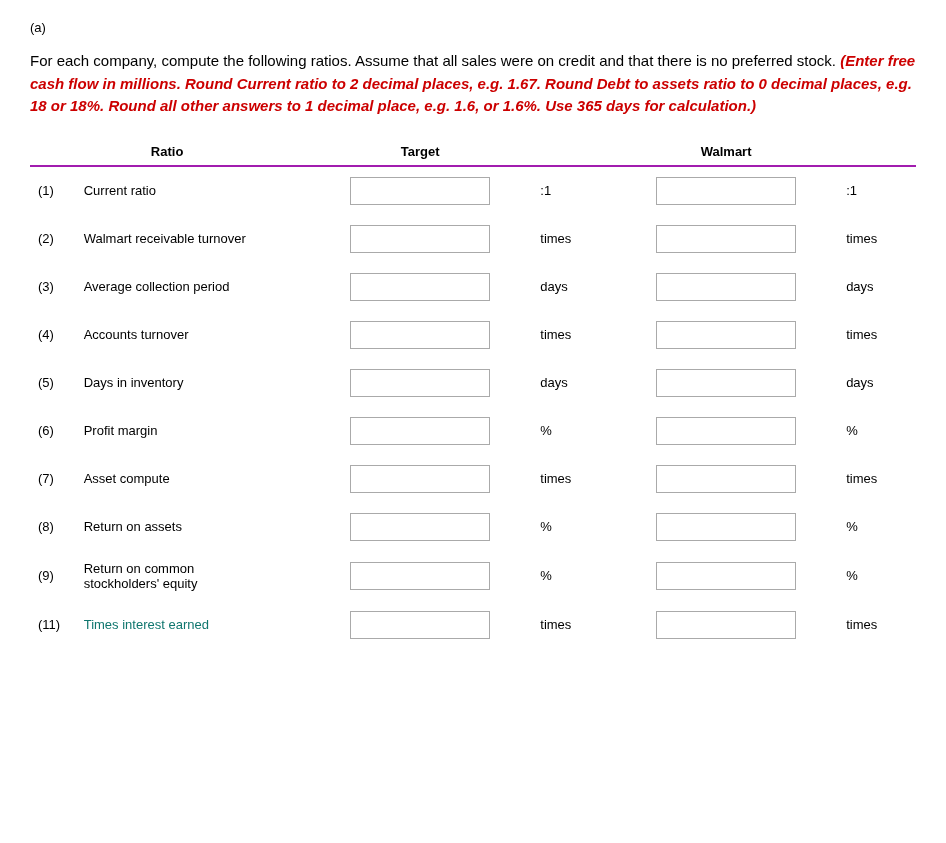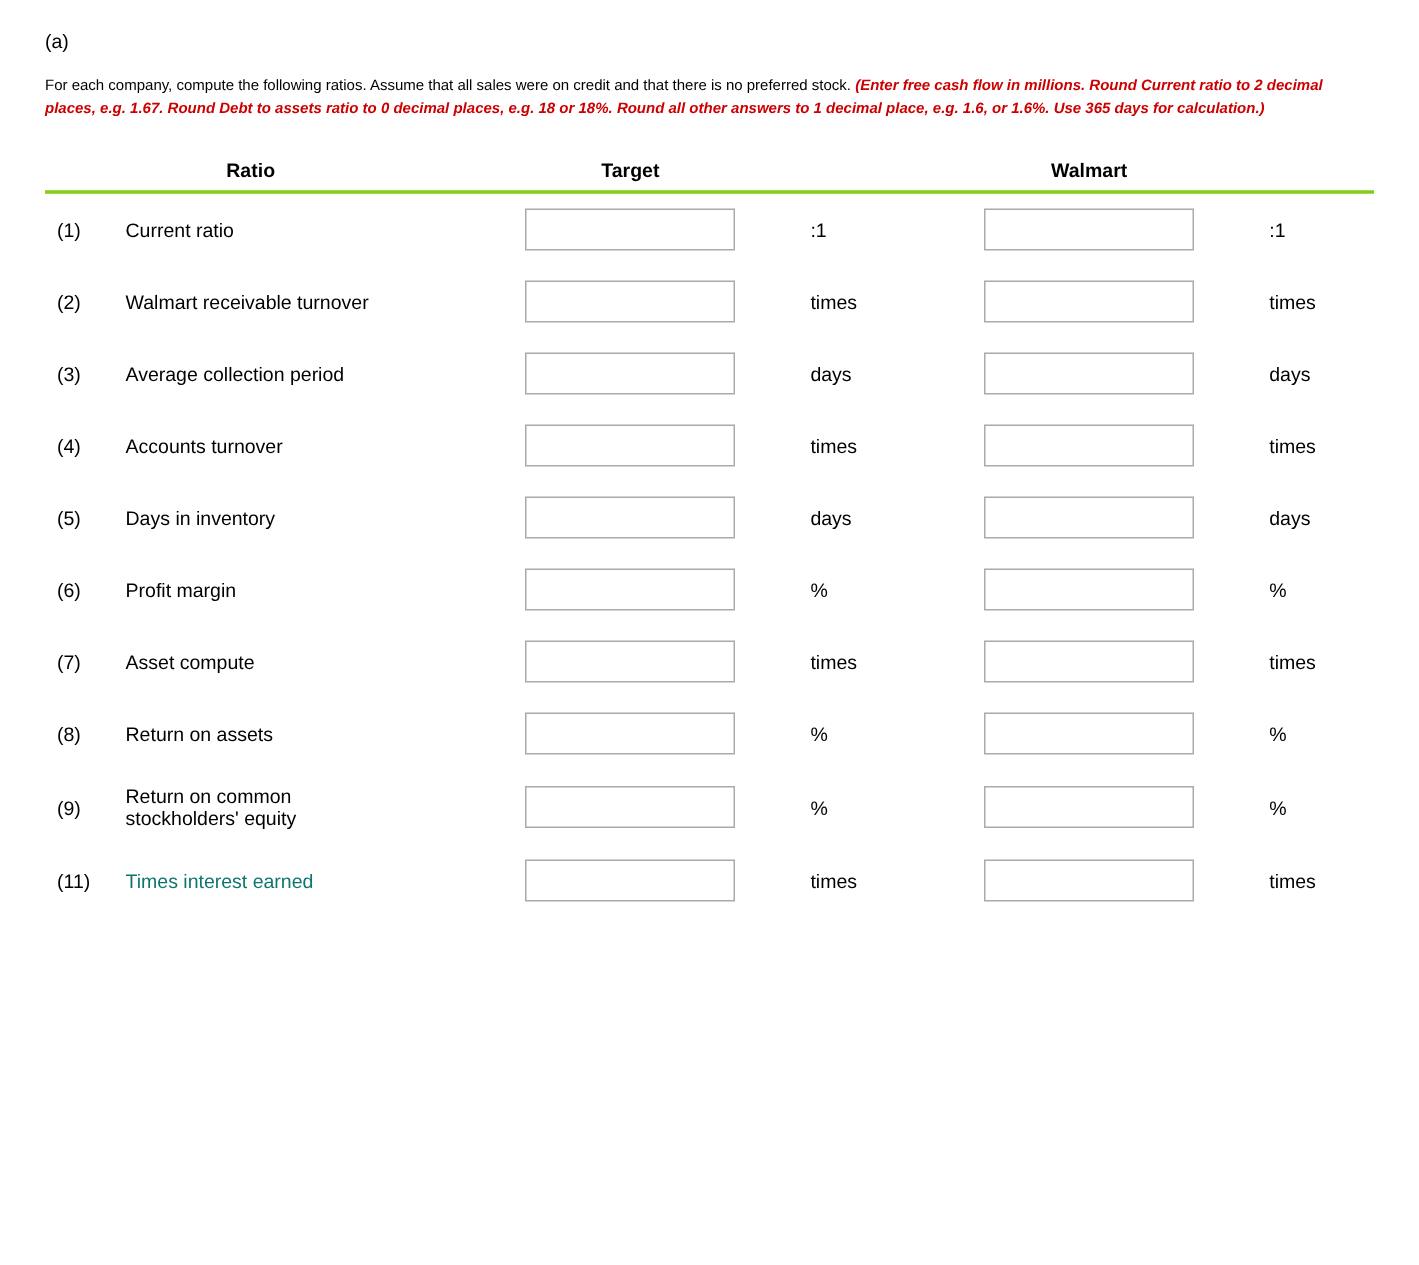--- a/index.html
+++ b/index.html
@@ -8,38 +8,38 @@
       padding: 0;
     }
     body {
       font-family: Arial, sans-serif;
       font-size: 13px;
       background: #fff;
       color: #000;
       padding: 20px 30px;
     }
     .instructions {
-      font-size: 10px;
+      font-size: 15px;
       margin-bottom: 20px;
       line-height: 1.5;
     }
     .instructions .red-bold {
       color: #cc0000;
       font-weight: bold;
       font-style: italic;
     }
     table {
       width: 100%;
       border-collapse: collapse;
     }
     thead th {
       font-weight: bold;
       text-align: center;
       padding: 6px 8px;
-      border-bottom: 2px solid #84cc16;
+      border-bottom: 2px solid #a21caf;
       font-size: 13px;
     }
     thead th.ratio-col {
       text-align: center;
       width: 260px;
     }
     thead th.target-col {
       text-align: center;
       width: 220px;
       margin-top: 48px;

